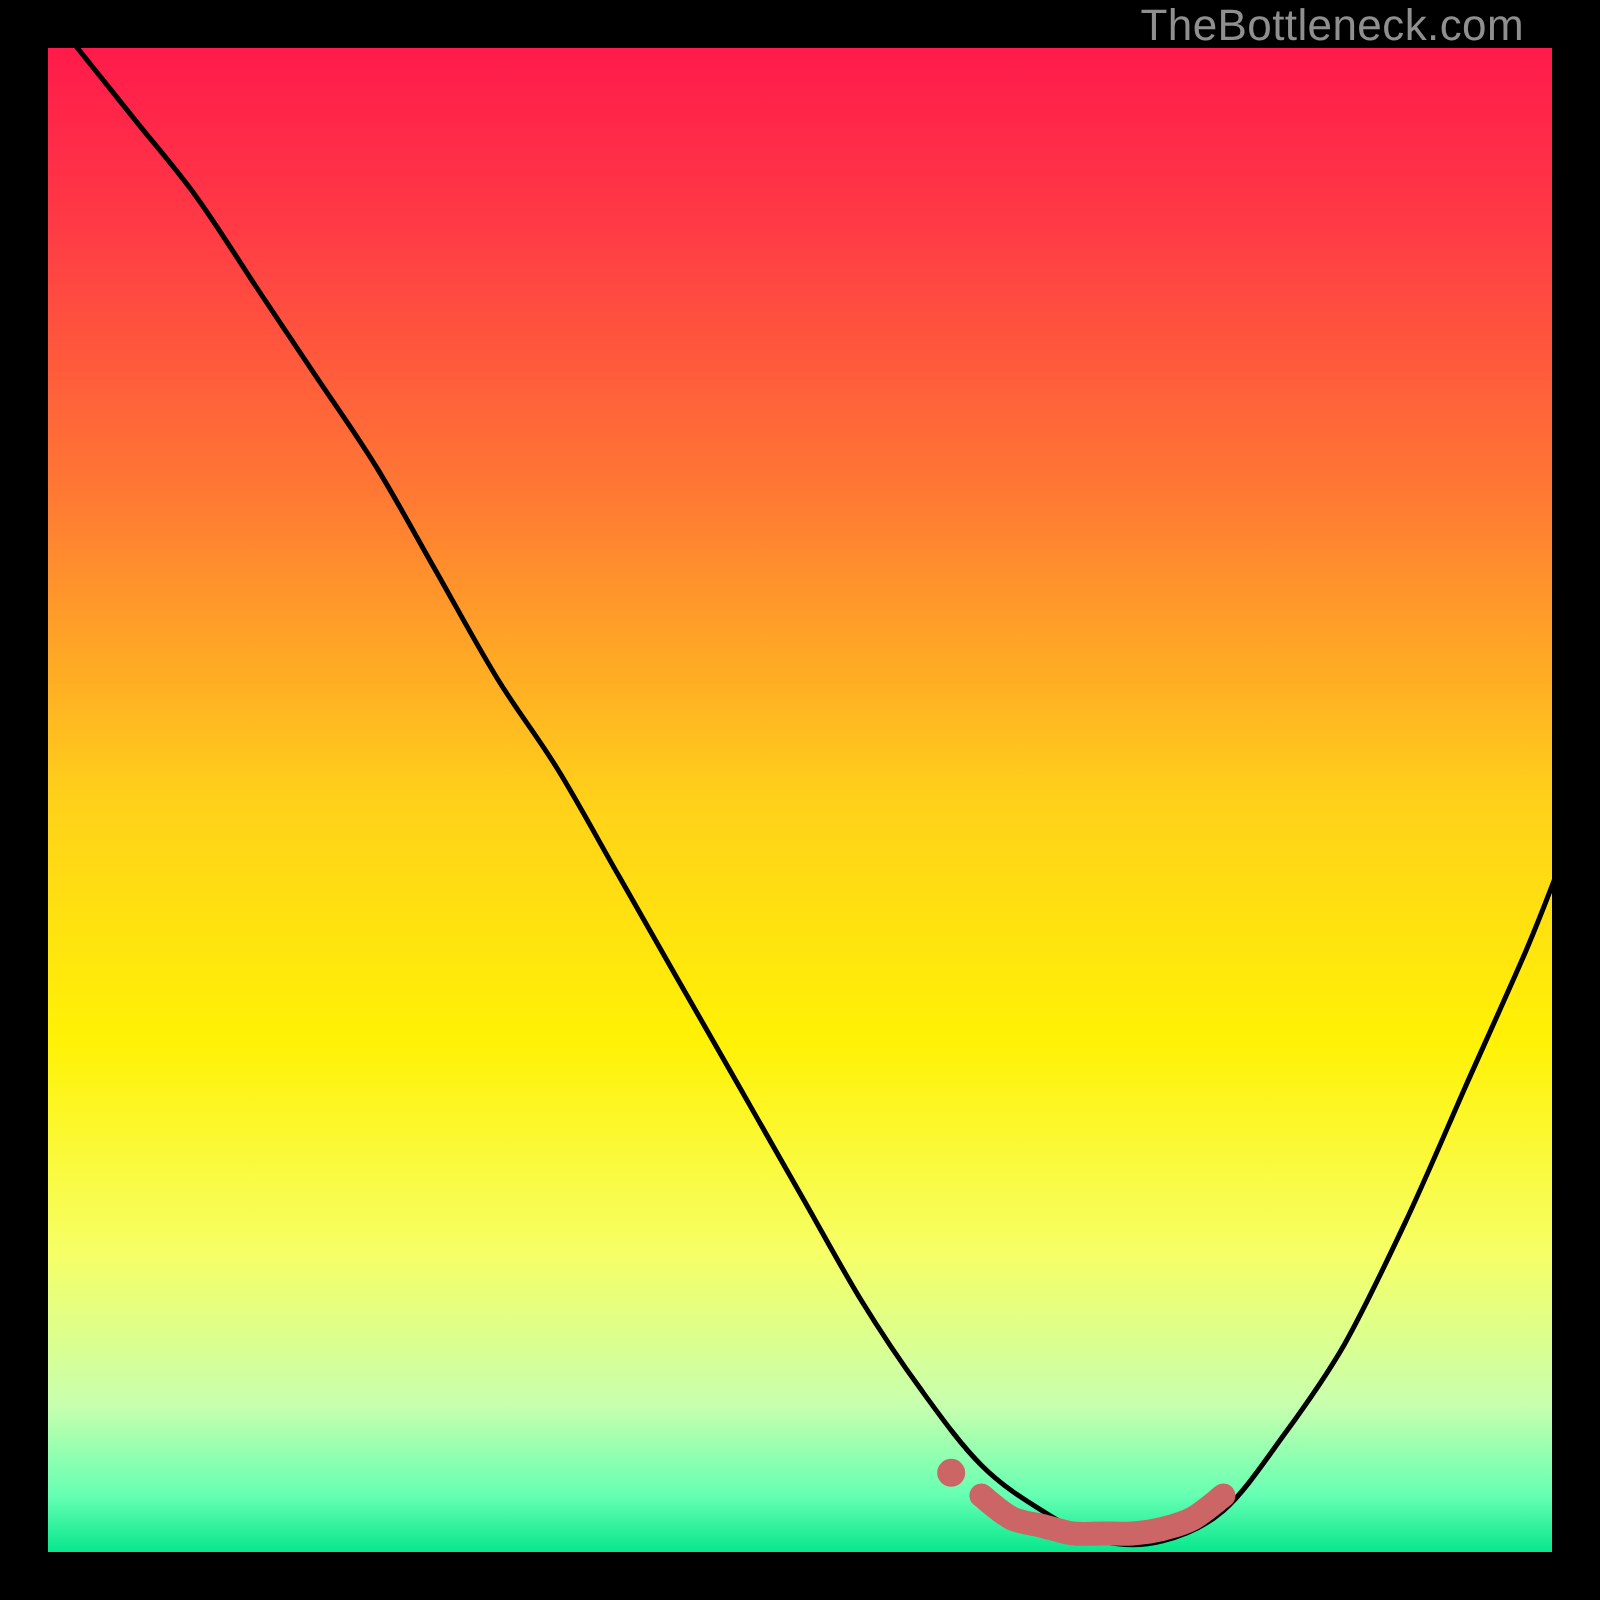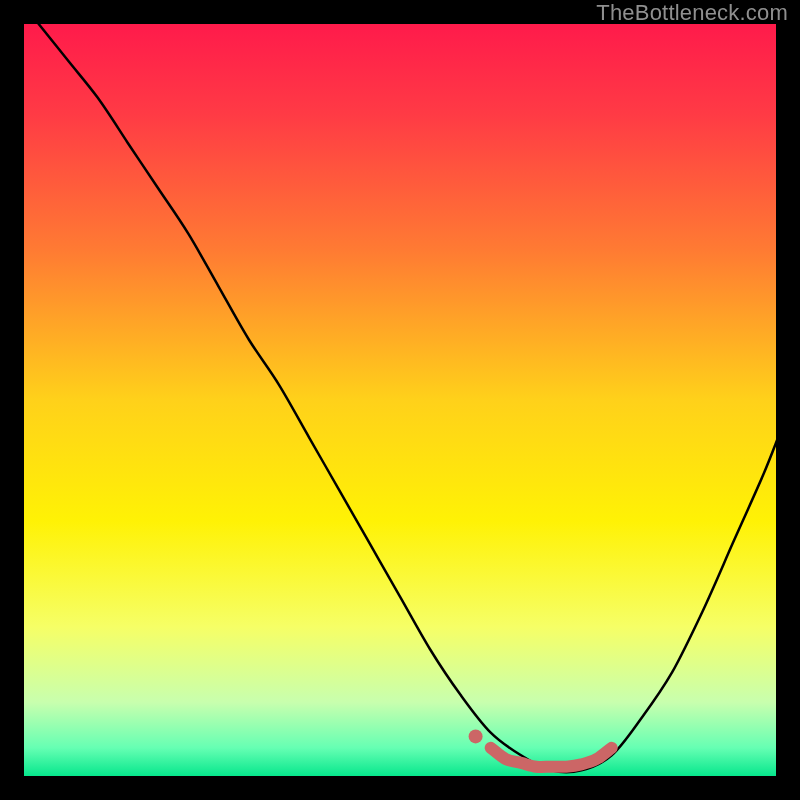--- a/index.html
+++ b/index.html
@@ -24,21 +24,21 @@
     top: 0;
     width: 100%;
     height: 100%;
     box-sizing: border-box;
     border: 2px solid #000;
     pointer-events: none;
   }
   .watermark {
     position: absolute;
     top: 0px;
-    right: 12px;
+    right: 38px;
     font-family: Arial, Helvetica, sans-serif;
     font-size: 22px;
     color: #8f8f8f;
     letter-spacing: 0.2px;
   }
   svg {
     display: block;
   }
 </style>
 </head>

